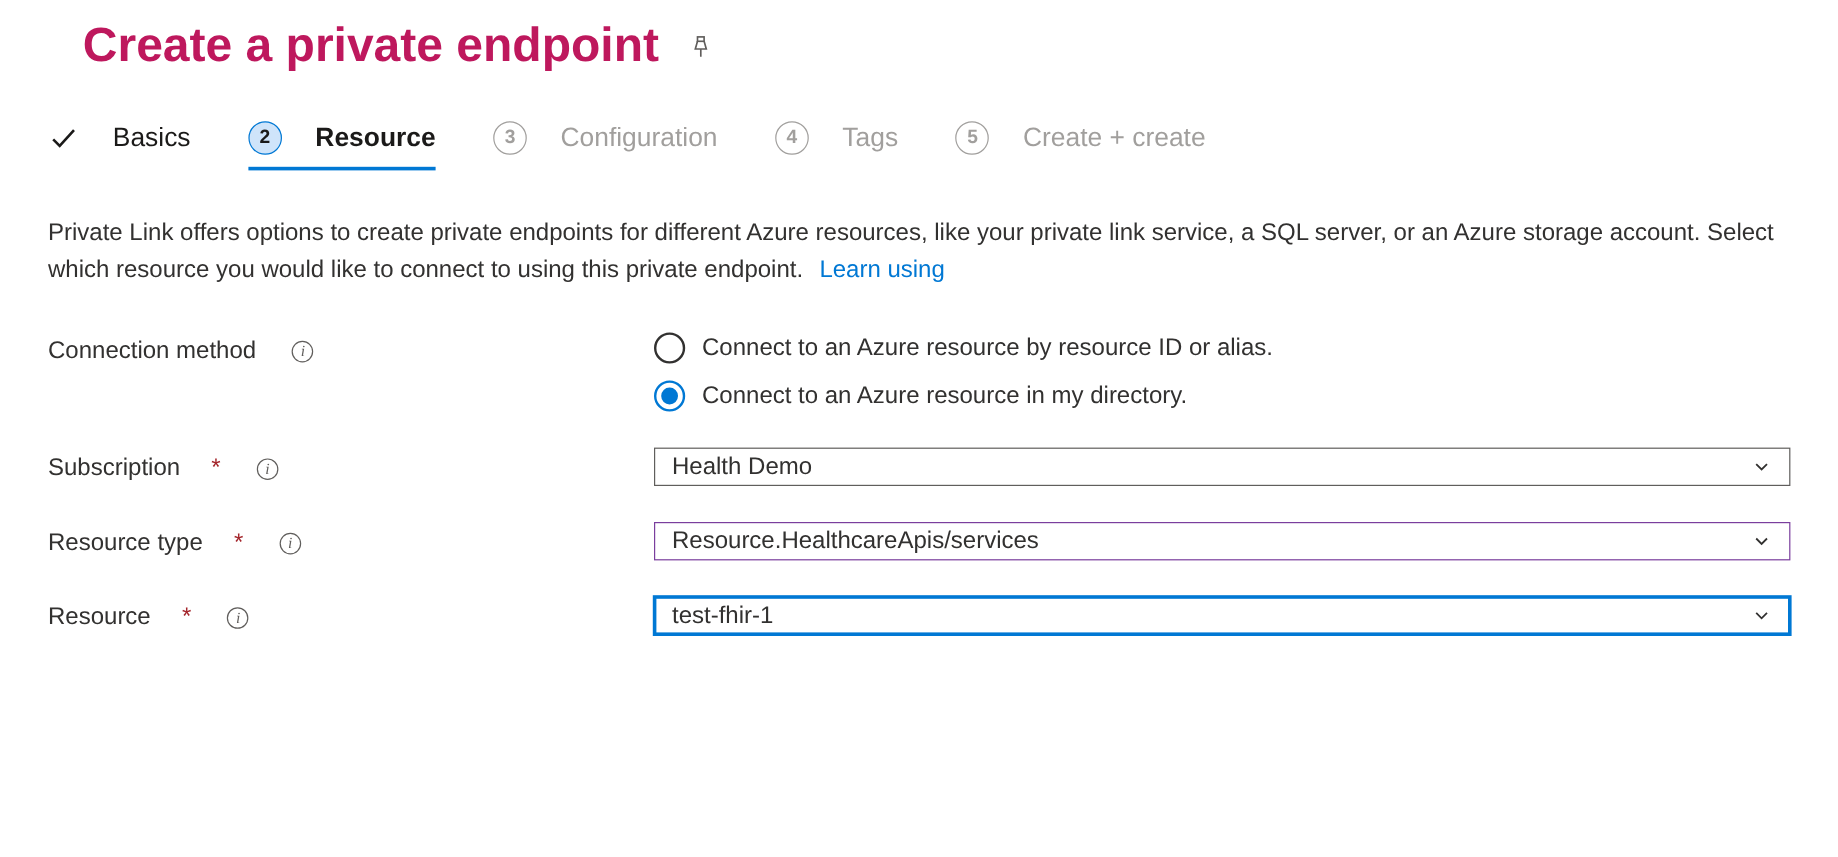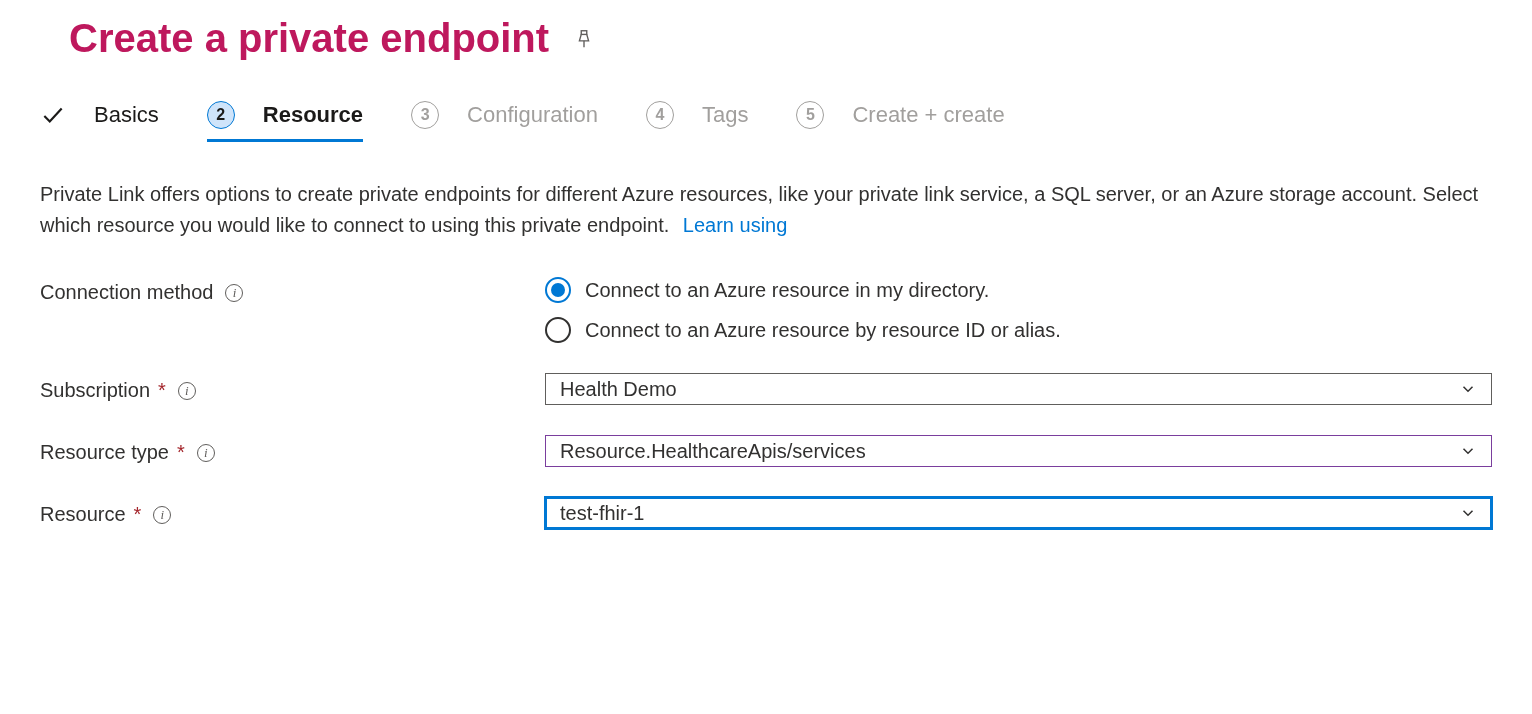--- a/index.html
+++ b/index.html
@@ -89,21 +89,21 @@
       max-width: 1440px;
     }
     .learn-link { color: #0078D4; cursor: pointer; margin-left: 8px; }
     .form-section { }
     .form-row {
       display: flex;
       align-items: flex-start;
       margin-bottom: 30px;
     }
     .form-row.tight { margin-bottom: 0; }
-    .form-label-col { width: 505px; flex-shrink: 0; display: flex; align-items: center; gap: 6px; padding-top: 6px;}
+    .form-label-col { width: 505px; flex-shrink: 0; display: flex; align-items: center; gap: 24px; padding-top: 6px;}
     .form-input-col { flex: 1; max-width: 960px;}
     .form-label { font-size: 20px; color: #323130; }
     .required { color: #a4262c; margin-left: 2px; }
     .info-icon {
       width: 18px; height: 18px;
       border: 1px solid #605e5c;
       border-radius: 50%;
       display: inline-flex;
       align-items: center;
       justify-content: center;
@@ -194,29 +194,29 @@
 
 <div class="form-section">
 
   <div class="form-row">
     <div class="form-label-col">
       <span class="form-label">Connection method</span>
       <span class="info-icon">i</span>
     </div>
     <div class="form-input-col">
       <div class="radio-group">
+        <div class="radio-item">
+          <span class="radio-outer"></span>
+          <span class="radio-label">Connect to an Azure resource by resource ID or alias.</span>
+        </div>
         <div class="radio-item selected">
           <span class="radio-outer">
               <span class="radio-inner"></span>
             </span>
           <span class="radio-label">Connect to an Azure resource in my directory.</span>
-        </div>
-        <div class="radio-item">
-          <span class="radio-outer"></span>
-          <span class="radio-label">Connect to an Azure resource by resource ID or alias.</span>
         </div>
       </div>
     </div>
   </div>
 
   <div class="form-row">
     <div class="form-label-col">
       <span class="form-label">Subscription</span>
       <span class="required">*</span>
       <span class="info-icon">i</span>

